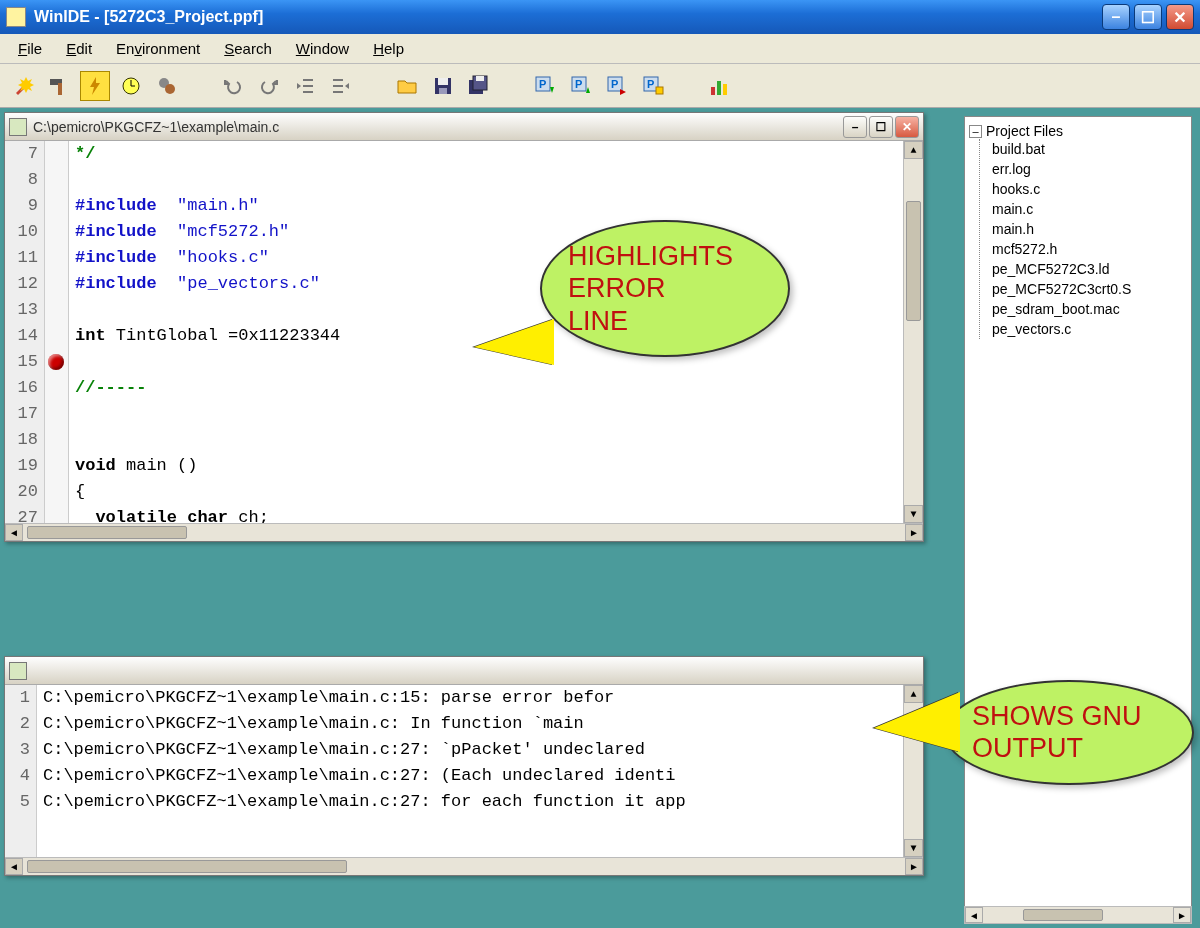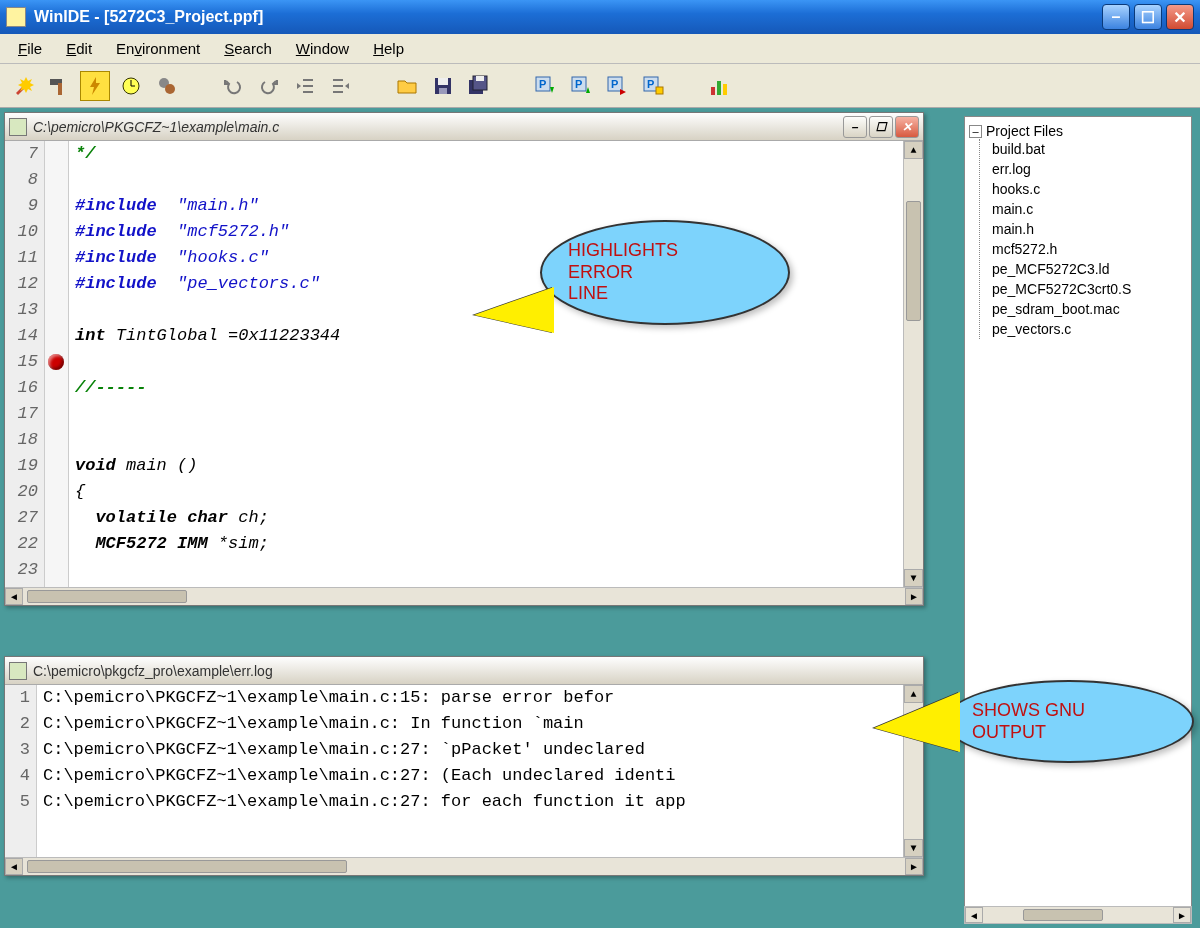--- a/index.html
+++ b/index.html
@@ -204,27 +204,27 @@
     border-left:1px dotted #888;
     padding-left:8px;
   }
   .tree-item{
     padding:2px 4px;
     cursor:pointer;
     white-space:nowrap;
   }
   .annotation {
     position:absolute;
-    background:#7dd3fc;
+    background:#bef264;
     border:2px solid #333;
     border-radius:50%;
     padding:18px 26px;
     color:#c01010;
     font-family: Arial, sans-serif;
-    font-size:18px;
+    font-size:27px;
     font-weight:normal;
     line-height:1.2;
     box-shadow: 3px 3px 6px rgba(0,0,0,0.25);
     z-index:50;
   }
   .annotation .tail {
     position:absolute;
     width:0;height:0;
   }
   .ann1 .tail {
@@ -378,21 +378,21 @@
         <rect x="3" y="12" width="4" height="8" fill="#c33"></rect>
         <rect x="9" y="6" width="4" height="14" fill="#3a3"></rect>
         <rect x="15" y="9" width="4" height="11" fill="#fc0"></rect>
       </svg>
     </div>
 </div>
 
 <div class="workspace">
   <div class="left-col">
 
-    <div class="mdi-window" style="left:4px;top:4px;width:920px;height:494px;font-style:italic;">
+    <div class="mdi-window" style="left:4px;top:4px;width:920px;height:430px;">
       <div class="mdi-title">
         <div class="mdi-icon"></div>
         <div class="t">C:\pemicro\PKGCFZ~1\example\main.c</div>
         <div class="mdi-winbtns">
           <div class="mdi-winbtn">–</div>
           <div class="mdi-winbtn">☐</div>
           <div class="mdi-winbtn close">✕</div>
         </div>
       </div>
       <div class="editor-body">
@@ -462,21 +462,20 @@
         <div class="htrack">
             <div class="hthumb" style="left:4px;width:160px;"></div>
           </div>
         <div class="hbtn">►</div>
       </div>
     </div>
 
     <div class="mdi-window" style="left:4px;top:548px;width:920px;height:220px;">
       <div class="mdi-title">
         <div class="mdi-icon"></div>
-        <div class="t">C:\pemicro\pkgcfz_pro\example\err.log</div>
       </div>
       <div class="log-body">
         <div class="gutter" id="log-gutter">
             <div>1</div>
             <div>2</div>
             <div>3</div>
             <div>4</div>
             <div>5</div>
           </div>
         <div class="code" id="log-code">C:\pemicro\PKGCFZ~1\example\main.c:15: parse error befor

